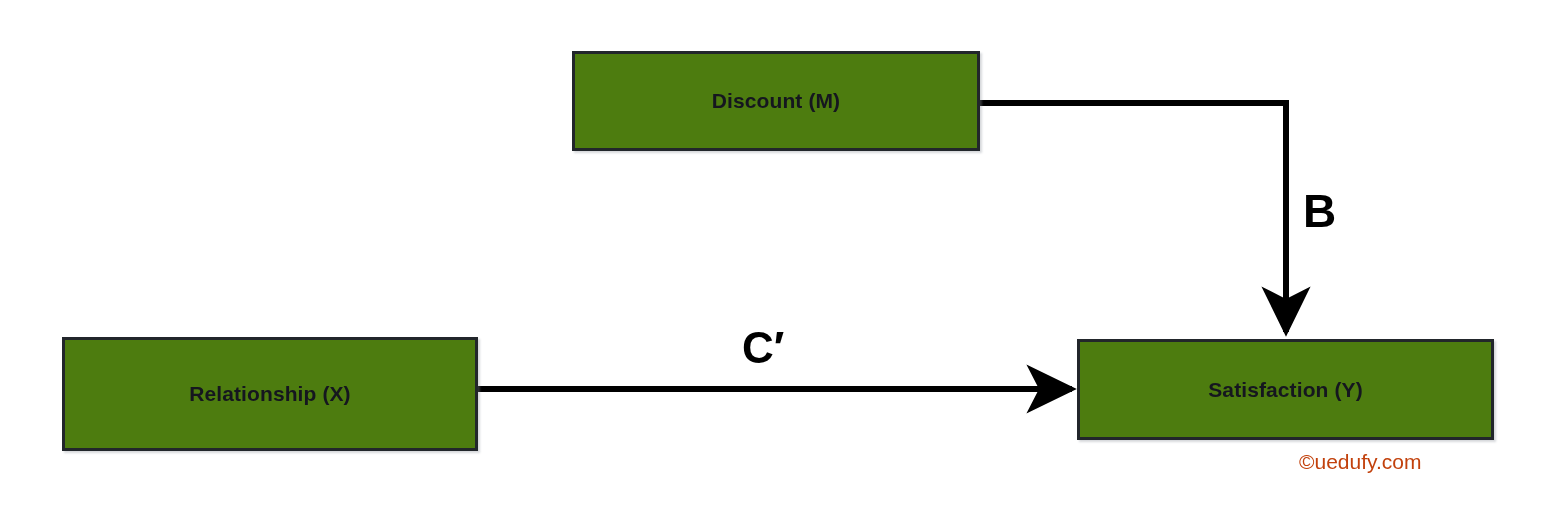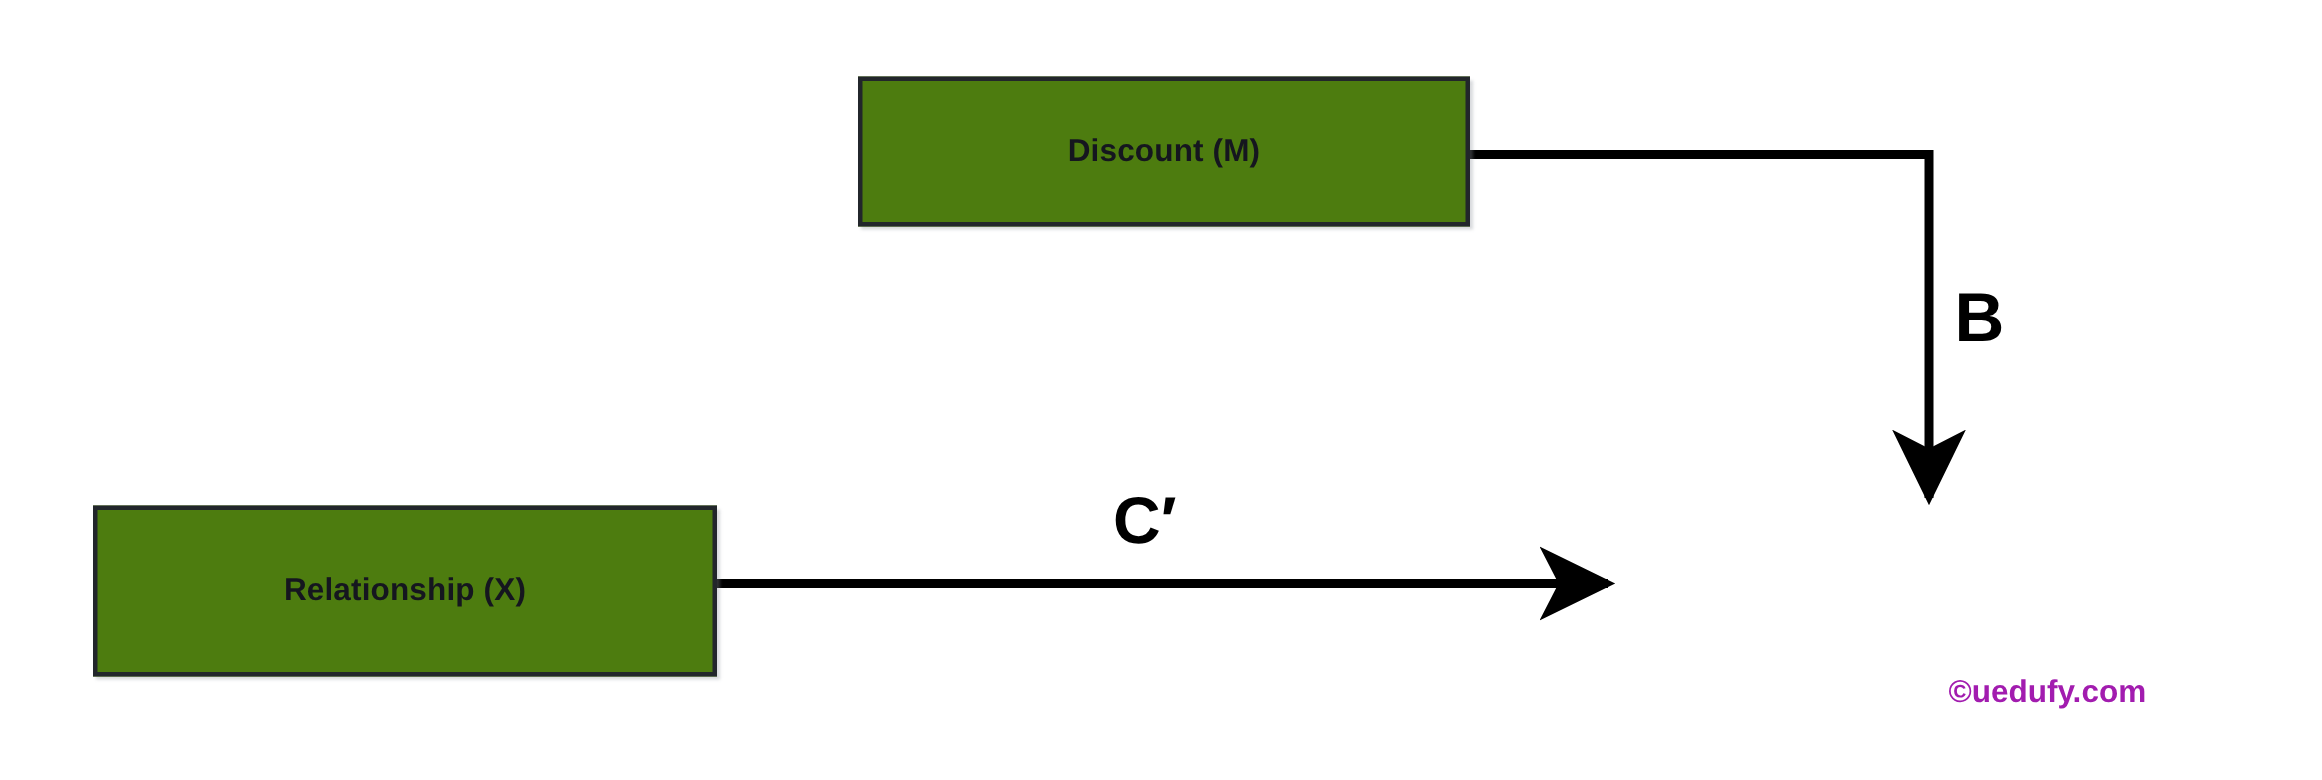--- a/index.html
+++ b/index.html
@@ -75,22 +75,22 @@
   #edge-label-c {
     left: 742px;
     top: 326px;
     font-size: 44px;
   }
   #watermark {
     position: absolute;
     left: 1299px;
     top: 450px;
     font-size: 21px;
-    font-weight: bold;
-    color: #a21caf;
+    font-weight: normal;
+    color: #c2410c;
     white-space: nowrap;
   }
 </style>
 </head>
 <body>
 
 <div id="diagram-canvas">
 
   <svg id="edges-layer" viewBox="0 0 1548 520" width="1548" height="520">
     <defs>
@@ -108,20 +108,23 @@
   </svg>
 
   <div class="node-box" id="node-discount">
     <span class="node-label">Discount (M)</span>
   </div>
 
   <div class="node-box" id="node-relationship">
     <span class="node-label">Relationship (X)</span>
   </div>
 
+  <div class="node-box" id="node-satisfaction">
+    <span class="node-label">Satisfaction (Y)</span>
+  </div>
 
   <div class="edge-label" id="edge-label-b">B</div>
 
   <div class="edge-label" id="edge-label-c">C′</div>
 
   <div id="watermark">©uedufy.com</div>
 
 </div>
 
 </body></html>

